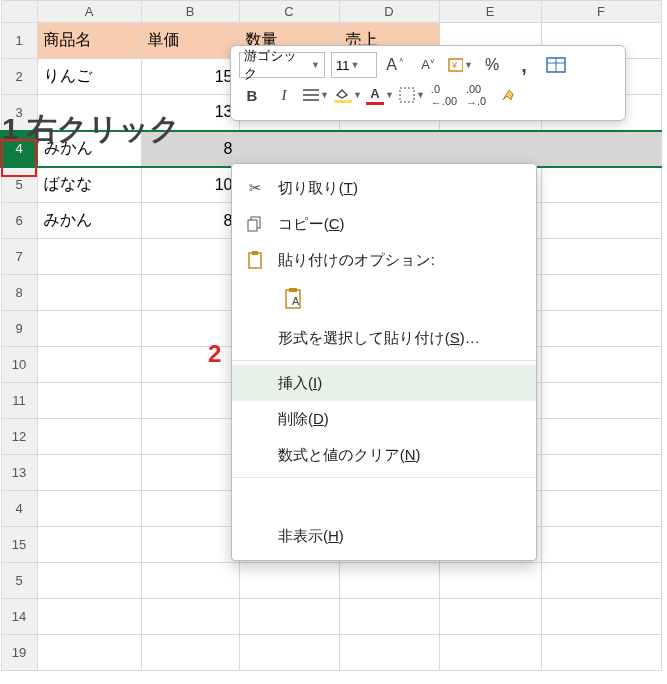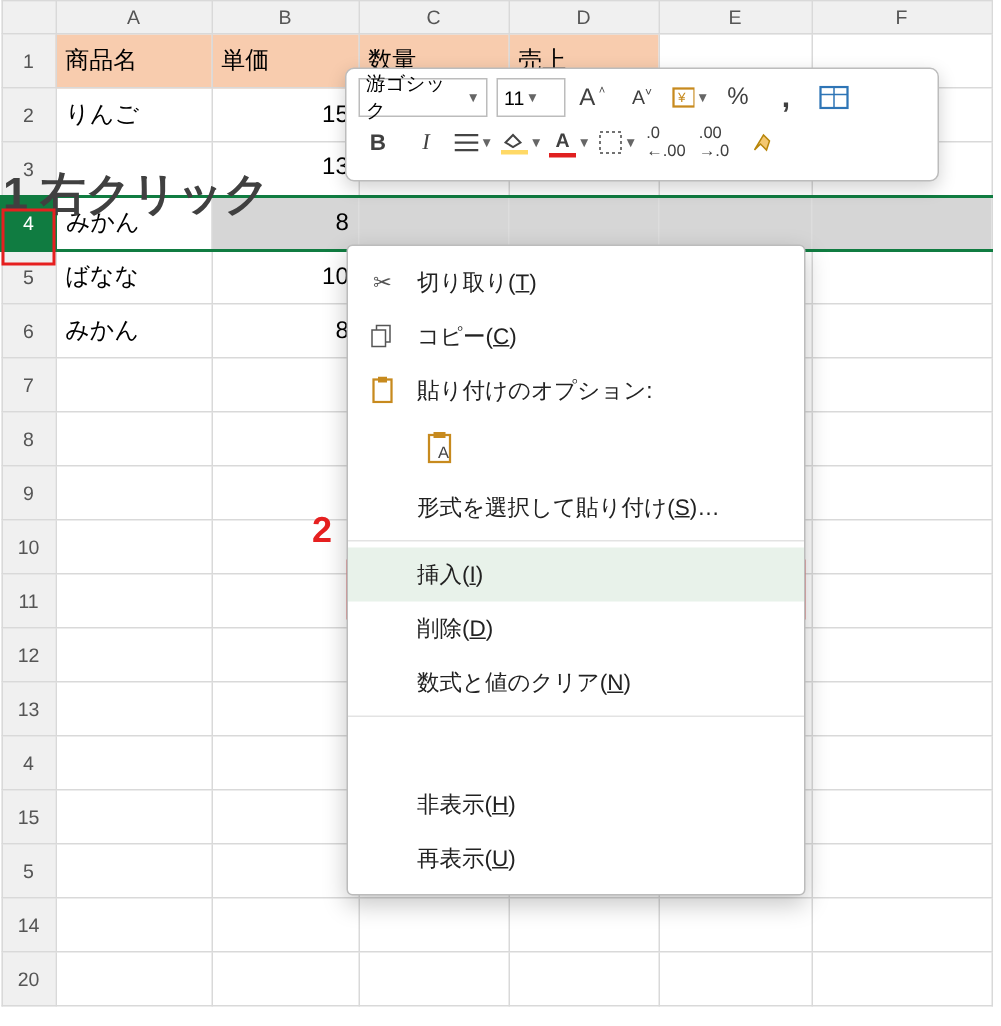--- a/index.html
+++ b/index.html
@@ -227,21 +227,21 @@
   <tr>
         <td class="rowhdr">14</td>
         <td></td>
         <td></td>
         <td></td>
         <td></td>
         <td></td>
         <td></td>
       </tr>
   <tr>
-        <td class="rowhdr">20</td>
+        <td class="rowhdr">19</td>
         <td></td>
         <td></td>
         <td></td>
         <td></td>
         <td></td>
         <td></td>
       </tr>
 </tbody>
   </table>
 
@@ -388,17 +388,13 @@
     <span class="ctx-label">数式と値のクリア(<u>N</u>)</span>
   </div>
   <div class="ctx-sep"></div>
   <div class="ctx-item">
     <span class="ctx-icon"></span>
   </div>
   <div class="ctx-item">
     <span class="ctx-icon"></span>
     <span class="ctx-label">非表示(<u>H</u>)</span>
   </div>
-  <div class="ctx-item">
-    <span class="ctx-icon"></span>
-    <span class="ctx-label">再表示(<u>U</u>)</span>
-  </div>
 </div>
 
 </body></html>

